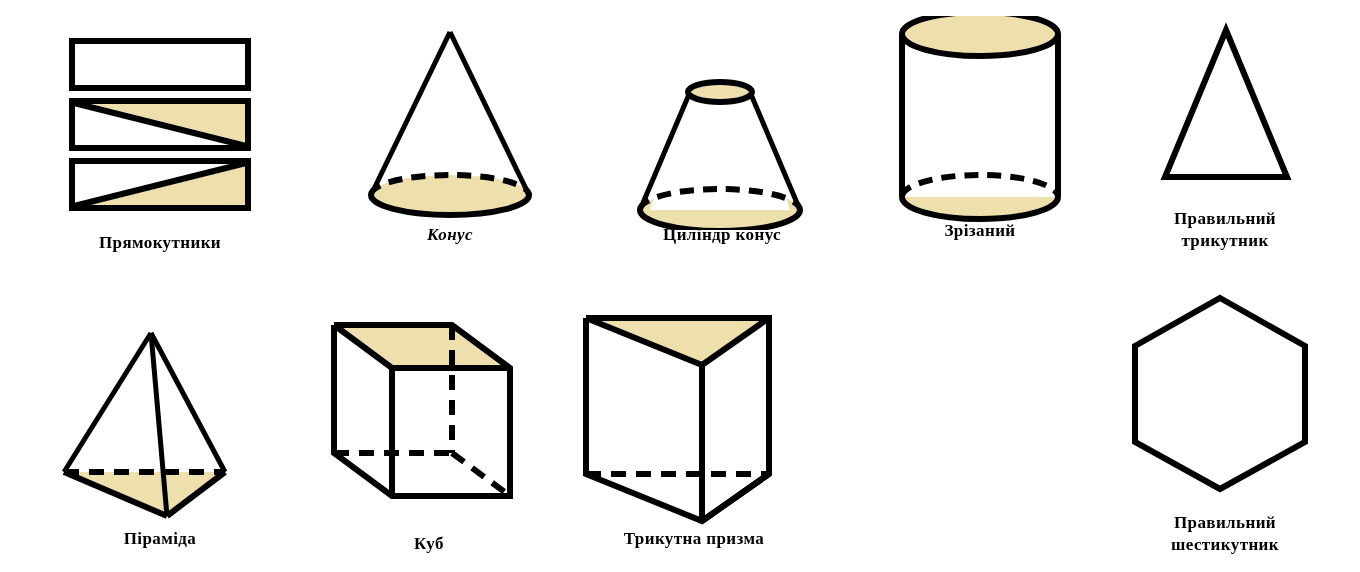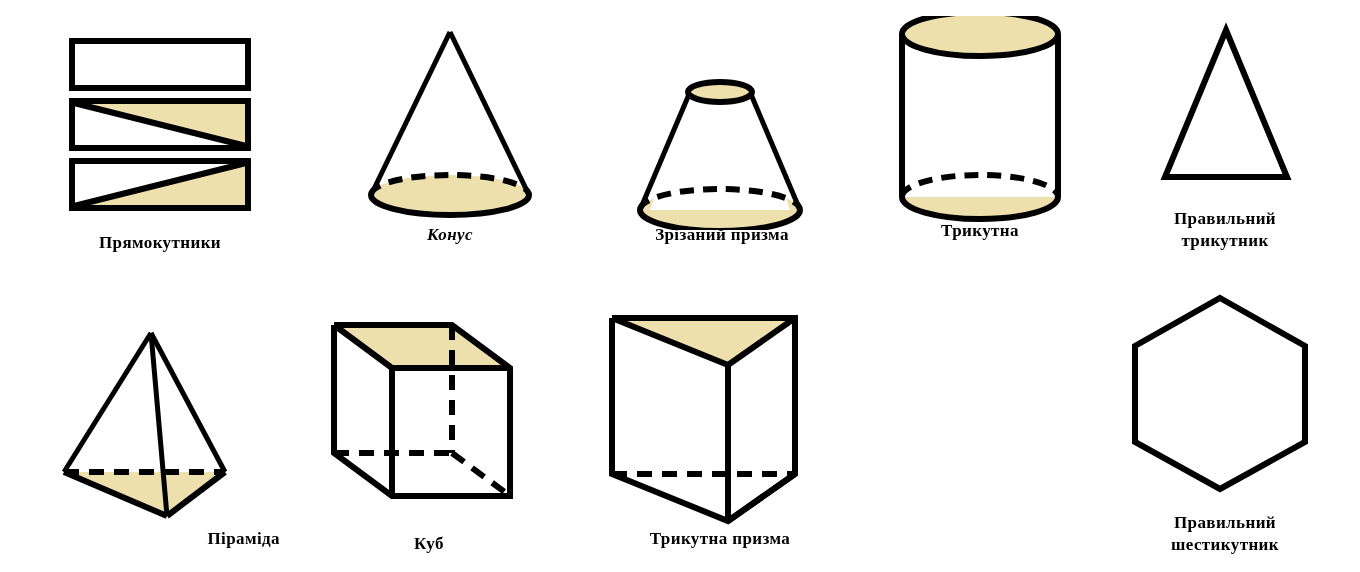--- a/index.html
+++ b/index.html
@@ -90,40 +90,40 @@
 
       <path d="M28 190 A80 21 0 0 1 188 190" fill="none" stroke="#000000" stroke-width="6" stroke-dasharray="14 9"></path>
 
       <path d="M28 190 A80 21 0 0 0 188 190" fill="none" stroke="#000000" stroke-width="6"></path>
 
       <line x1="78" y1="72" x2="28" y2="190" stroke="#000000" stroke-width="5"></line>
       <line x1="138" y1="72" x2="188" y2="190" stroke="#000000" stroke-width="5"></line>
 
       <ellipse cx="108" cy="72" rx="32" ry="10" fill="#EDE0AC" stroke="#000000" stroke-width="6"></ellipse>
     </svg>
-    <div class="caption" style="top:204px;">Зрізаний призма</div>
+    <div class="caption" style="top:204px;">Циліндр конус</div>
   </div>
 
   <div class="figure-cell" style="left:870px; top:16px; width:220px; height:244px;">
     <svg class="figure-svg" width="220" height="214" viewBox="0 0 220 214">
 
       <ellipse cx="110" cy="181" rx="78" ry="22" fill="#EDE0AC" stroke="none"></ellipse>
 
       <rect x="32" y="18" width="156" height="163" fill="#FFFFFF" stroke="none"></rect>
 
       <path d="M32 181 A78 22 0 0 1 188 181" fill="none" stroke="#000000" stroke-width="6" stroke-dasharray="14 9"></path>
 
       <path d="M32 181 A78 22 0 0 0 188 181" fill="none" stroke="#000000" stroke-width="6"></path>
 
       <line x1="32" y1="18" x2="32" y2="181" stroke="#000000" stroke-width="6"></line>
       <line x1="188" y1="18" x2="188" y2="181" stroke="#000000" stroke-width="6"></line>
 
       <ellipse cx="110" cy="18" rx="78" ry="22" fill="#EDE0AC" stroke="#000000" stroke-width="6"></ellipse>
     </svg>
-    <div class="caption" style="top:204px;">Трикутна</div>
+    <div class="caption" style="top:204px;">Зрізаний</div>
   </div>
 
   <div class="figure-cell" style="left:1120px; top:22px; width:210px; height:238px;">
     <svg class="figure-svg" width="210" height="190" viewBox="0 0 210 190">
       <polygon points="106,8 167,155 45,155" fill="#FFFFFF" stroke="#000000" stroke-width="6" stroke-linejoin="miter"></polygon>
     </svg>
     <div class="caption" style="top:186px;">Правильний
 трикутник</div>
   </div>
 
@@ -136,21 +136,21 @@
 
       <line x1="24" y1="172" x2="185" y2="172" stroke="#000000" stroke-width="6" stroke-dasharray="15 10"></line>
 
       <line x1="24" y1="172" x2="127" y2="216" stroke="#000000" stroke-width="6"></line>
       <line x1="127" y1="216" x2="185" y2="172" stroke="#000000" stroke-width="6"></line>
 
       <line x1="111" y1="33" x2="24" y2="172" stroke="#000000" stroke-width="5"></line>
       <line x1="111" y1="33" x2="185" y2="172" stroke="#000000" stroke-width="5"></line>
       <line x1="111" y1="33" x2="127" y2="216" stroke="#000000" stroke-width="5"></line>
     </svg>
-    <div class="caption" style="top:228px;text-align:right;">Піраміда</div>
+    <div class="caption" style="top:228px;">Піраміда</div>
   </div>
 
   <div class="figure-cell" style="left:314px; top:305px; width:230px; height:245px;">
     <svg class="figure-svg" width="230" height="215" viewBox="0 0 230 215">
 
       <polygon points="20,20 138,20 196,63 78,63" fill="#EDE0AC" stroke="none"></polygon>
 
       <polygon points="20,148 138,148 196,191 78,191" fill="#EDE0AC" stroke="none"></polygon>
 
       <rect x="78" y="63" width="118" height="128" fill="#FFFFFF" stroke="none"></rect>
@@ -162,21 +162,21 @@
       <line x1="138" y1="148" x2="196" y2="191" stroke="#000000" stroke-width="6" stroke-dasharray="15 10"></line>
 
       <polyline points="20,20 138,20 196,63 196,191 78,191 20,148 20,20" fill="none" stroke="#000000" stroke-width="6" stroke-linejoin="miter"></polyline>
       <line x1="20" y1="20" x2="78" y2="63" stroke="#000000" stroke-width="6"></line>
       <line x1="78" y1="63" x2="196" y2="63" stroke="#000000" stroke-width="6"></line>
       <line x1="78" y1="63" x2="78" y2="191" stroke="#000000" stroke-width="6"></line>
     </svg>
     <div class="caption" style="top:228px;">Куб</div>
   </div>
 
-  <div class="figure-cell" style="left:595px; top:300px; width:250px; height:250px;">
+  <div class="figure-cell" style="left:569px; top:300px; width:250px; height:250px;">
     <svg class="figure-svg" width="250" height="225" viewBox="0 0 250 225">
 
       <polygon points="17,18 200,18 133,65" fill="#EDE0AC" stroke="none"></polygon>
 
       <polygon points="17,174 200,174 133,221" fill="#EDE0AC" stroke="none"></polygon>
 
       <polygon points="17,18 133,65 133,221 17,174" fill="#FFFFFF" stroke="none"></polygon>
 
       <polygon points="133,65 200,18 200,174 133,221" fill="#FFFFFF" stroke="none"></polygon>
 

